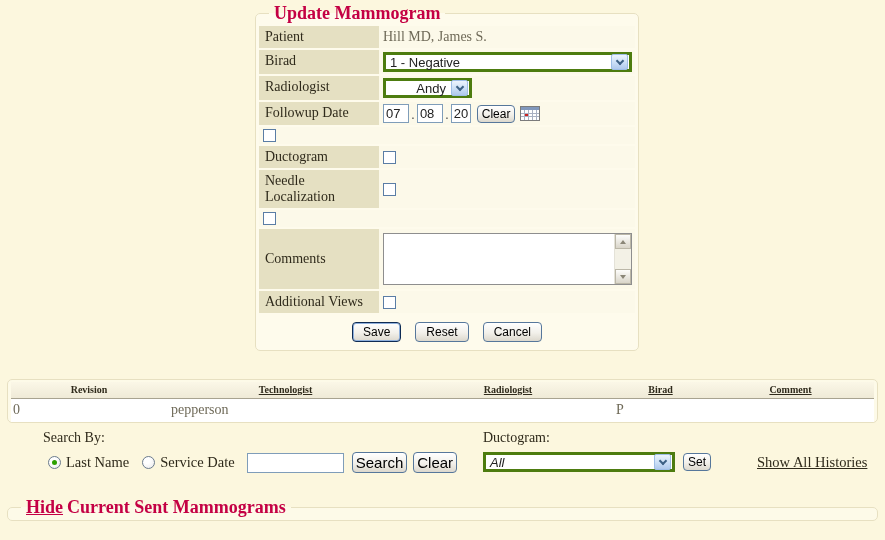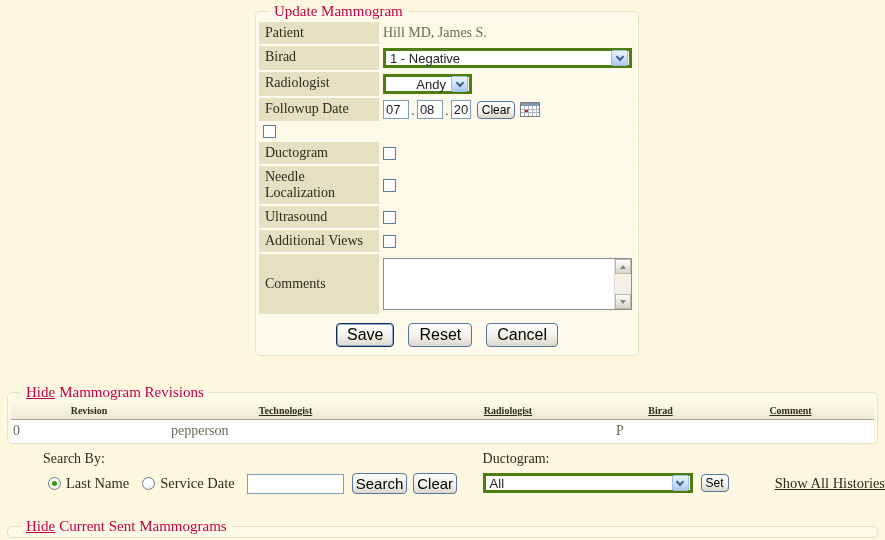--- a/index.html
+++ b/index.html
@@ -8,21 +8,21 @@
     width:885px; height:540px; overflow:hidden;
     background:#FCF7DE;
     font-family:"Liberation Serif", serif;
     color:#2F2A1B;
   }
   fieldset {
     border:1px solid #E7E0C1; border-radius:5px;
     background:#FEFBEC; margin:0; padding:2px 3px 3px 3px;
   }
   legend {
-    font-weight:normal; font-size:15px; color:#C40044;
+    font-weight:bold; font-size:18px; color:#C40044;
     padding:0 5px; margin-left:10px; white-space:nowrap;
   }
   legend .hide-link { color:#C40044; text-decoration:underline; cursor:pointer; margin-right:4px; }
 
   
   .form-fieldset { width:384px; margin:3px 0 0 255px; }
   .frow { display:flex; margin-bottom:2px; }
   .flabel {
     width:120px; min-width:120px; background:#E5E0C2;
     padding:3px 2px 3px 6px; font-size:14px; color:#2F2A1B;
@@ -66,21 +66,21 @@
   .ta-box {
     flex:1; height:52px; background:#fff; border:1px solid #8E8E8E;
     display:flex; margin:2px 0;
   }
   .ta-text { flex:1; font:13px "Liberation Sans",sans-serif; padding:1px 2px; }
   .ta-scroll { width:17px; border-left:1px solid #E4E2D8; background:#F3F1E6; display:flex; flex-direction:column; justify-content:space-between; }
   .sbtn { height:15px; background:linear-gradient(180deg,#FDFDFB,#D9D5C9); border:1px solid #BBB7A8; display:flex; align-items:center; justify-content:center; cursor:pointer; }
   .tri-up { width:0; height:0; border-left:3px solid transparent; border-right:3px solid transparent; border-bottom:4px solid #8A8677; }
   .tri-down { width:0; height:0; border-left:3px solid transparent; border-right:3px solid transparent; border-top:4px solid #8A8677; }
   .btn-row { text-align:center; padding:7px 0 5px 0; }
-  .btn-row .xp-btn { margin:0 5px; font-size:16px; padding:2px 10px; }
+  .btn-row .xp-btn { margin:0 5px; font-size:12px; padding:2px 10px; }
 
   
   .wide-fieldset { margin:28px 7px 0 7px; padding:2px 3px 0 3px; background:#FDFAE8; }
   table { border-collapse:collapse; width:100%; table-layout:fixed; }
   th {
     text-align:center; font-size:10px; font-weight:bold; color:#2F2A1B;
     background:linear-gradient(180deg,#FBF7E7,#EFEAD7);
     border-bottom:1px solid #A8A390; padding:2px 4px 3px 2px; white-space:nowrap; overflow:hidden;
   }
   .hlink { text-decoration:underline; cursor:pointer; color:#2F2A1B; }
@@ -102,21 +102,21 @@
   }
   .radio.sel::after { content:""; position:absolute; left:3px; top:3px; width:5px; height:5px; border-radius:50%; background:#2DA000; }
   .radio-label { font-size:14.5px; }
   .search-input {
     width:97px; height:20px; border:1px solid #7F9DB9; background:#fff;
     font:13px "Liberation Sans",sans-serif; margin-left:12px; padding:0 3px;
   }
   .search-controls .xp-btn { margin-left:8px; }
   .search-right { flex:1; }
   .loc-row { display:flex; align-items:center; margin-top:6px; }
-  .loc-select { width:210px; }
+  .loc-select { width:192px;font-style:italic; }
   .loc-row .xp-btn { margin-left:8px; }
   .show-all {
     margin-left:46px; font-size:14.5px; color:#2F2A1B;
     text-decoration:underline; cursor:pointer; white-space:nowrap;
   }
 
   .sent-fieldset { margin-top:24px; }
 </style>
 </head>
 <body>
@@ -187,28 +187,20 @@
   </div>
 
   <div class="frow">
     <div class="flabel">Needle Localization</div>
     <div class="fvalue">
         <span class="cb"></span>
       </div>
   </div>
 
   <div class="frow">
-    <div class="flabel">Ultrasound</div>
-    <div class="fvalue">
-        <span class="cb"></span>
-      </div>
-  </div>
-
-  <div class="frow">
-    <div class="flabel">Additional Views</div>
     <div class="fvalue">
         <span class="cb"></span>
       </div>
   </div>
 
   <div class="frow">
     <div class="flabel" style="display:flex;align-items:center;">Comments</div>
     <div class="fvalue">
       <div class="ta-box">
         <div class="ta-text"></div>
@@ -217,31 +209,35 @@
               <span class="tri-up"></span>
             </div>
           <div class="sbtn">
               <span class="tri-down"></span>
             </div>
         </div>
       </div>
     </div>
   </div>
 
+  <div class="frow">
+    <div class="flabel">Additional Views</div>
+    <div class="fvalue">
+        <span class="cb"></span>
+      </div>
+  </div>
+
   <div class="btn-row">
     <button class="xp-btn focused">Save</button>
     <button class="xp-btn">Reset</button>
     <button class="xp-btn">Cancel</button>
   </div>
 </fieldset>
 
 <fieldset class="wide-fieldset">
-  <legend>
-    <span class="hide-link">Hide</span><span>Mammogram Revisions</span>
-  </legend>
   <table>
     <colgroup>
         <col style="width:158px">
         <col style="width:235px">
         <col style="width:210px">
         <col style="width:95px">
         <col>
       </colgroup>
     <thead>
       <tr>

